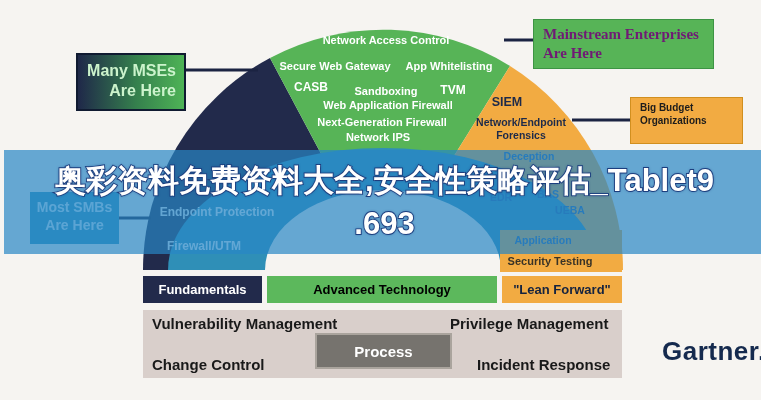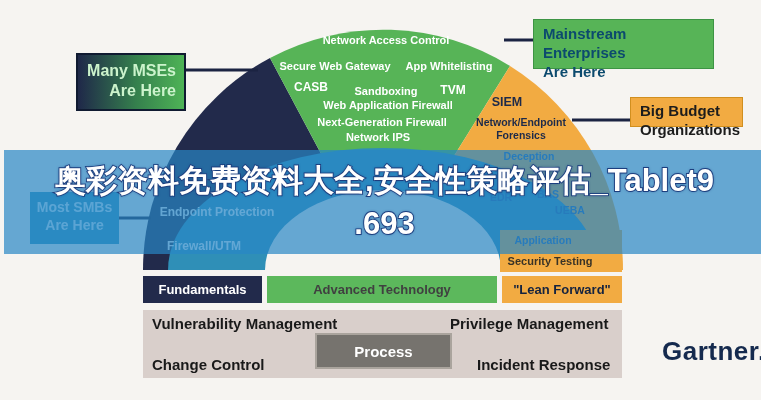--- a/index.html
+++ b/index.html
@@ -14,29 +14,29 @@
   .o-dark{color:#1d2a4a;font-size:10.5px;font-weight:700;}
   .o-siem{font-size:12.5px;}
   .o-blue{color:#2563a8;font-size:10.5px;font-weight:700;}
   .o-sec{color:#3a3326;font-size:11px;font-weight:700;}
   .t-lbl{color:rgba(255,255,255,0.92);font-size:12px;font-weight:600;}
   .callout{position:absolute;z-index:2;box-sizing:border-box;line-height:1.25;}
   .many{left:76px;top:53px;width:110px;height:58px;border:2px solid #101a31;
     background:linear-gradient(90deg,#1f2849 0%,#35804d 55%,#4eb356 100%);
     color:#ccf3cc;font-size:16px;font-weight:700;text-align:right;padding:6px 8px;}
   .mainstream{left:533px;top:19px;width:181px;height:50px;background:#57b457;
-    border:1px solid #3d9444;color:#0c4a6e;font-size:15px;font-weight:700;padding:5px 9px;}
-  .bigbudget{left:630px;top:97px;width:113px;height:30px;background:#f2ab42;
-    border:1px solid #d18f1f;color:#1c1c1c;font-size:15px;font-weight:700;padding:4px 9px;}
+    border:1px solid #3d9444;color:#701a75;font-size:15px;font-weight:700;padding:5px 9px;font-family:Liberation Serif, serif;}
+  .bigbudget{left:630px;top:97px;width:113px;height:47px;background:#f2ab42;
+    border:1px solid #d18f1f;color:#1c1c1c;font-size:10px;font-weight:700;padding:4px 9px;}
   .mostsmbs{left:30px;top:192px;width:89px;height:52px;background:#3093bb;
     color:#d4ecf7;font-size:14px;font-weight:700;text-align:center;padding:7px 4px;}
   .bar{position:absolute;top:276px;height:27px;z-index:2;display:flex;
     align-items:center;justify-content:center;font-size:13px;font-weight:700;}
   .bar-fund{left:143px;width:119px;background:#222a4b;color:#fff;}
-  .bar-adv{left:267px;width:230px;background:#5cb85c;color:#404040;}
+  .bar-adv{left:267px;width:230px;background:#5cb85c;color:#000000;}
   .bar-lean{left:502px;width:120px;background:#f2ab42;color:#15233f;}
   .panel{position:absolute;left:143px;top:310px;width:479px;height:68px;
     background:#d9cfcb;z-index:2;}
   .p-item{position:absolute;color:#191919;font-size:15px;font-weight:600;white-space:nowrap;}
   .p-vuln{left:9px;top:5px;}
   .p-priv{left:307px;top:5px;}
   .p-change{left:9px;top:46px;}
   .p-incident{left:334px;top:46px;}
   .process{position:absolute;left:172px;top:23px;width:137px;height:36px;
     background:#76736e;border:2px solid #aaa49d;color:#fff;font-size:15px;font-weight:700;

